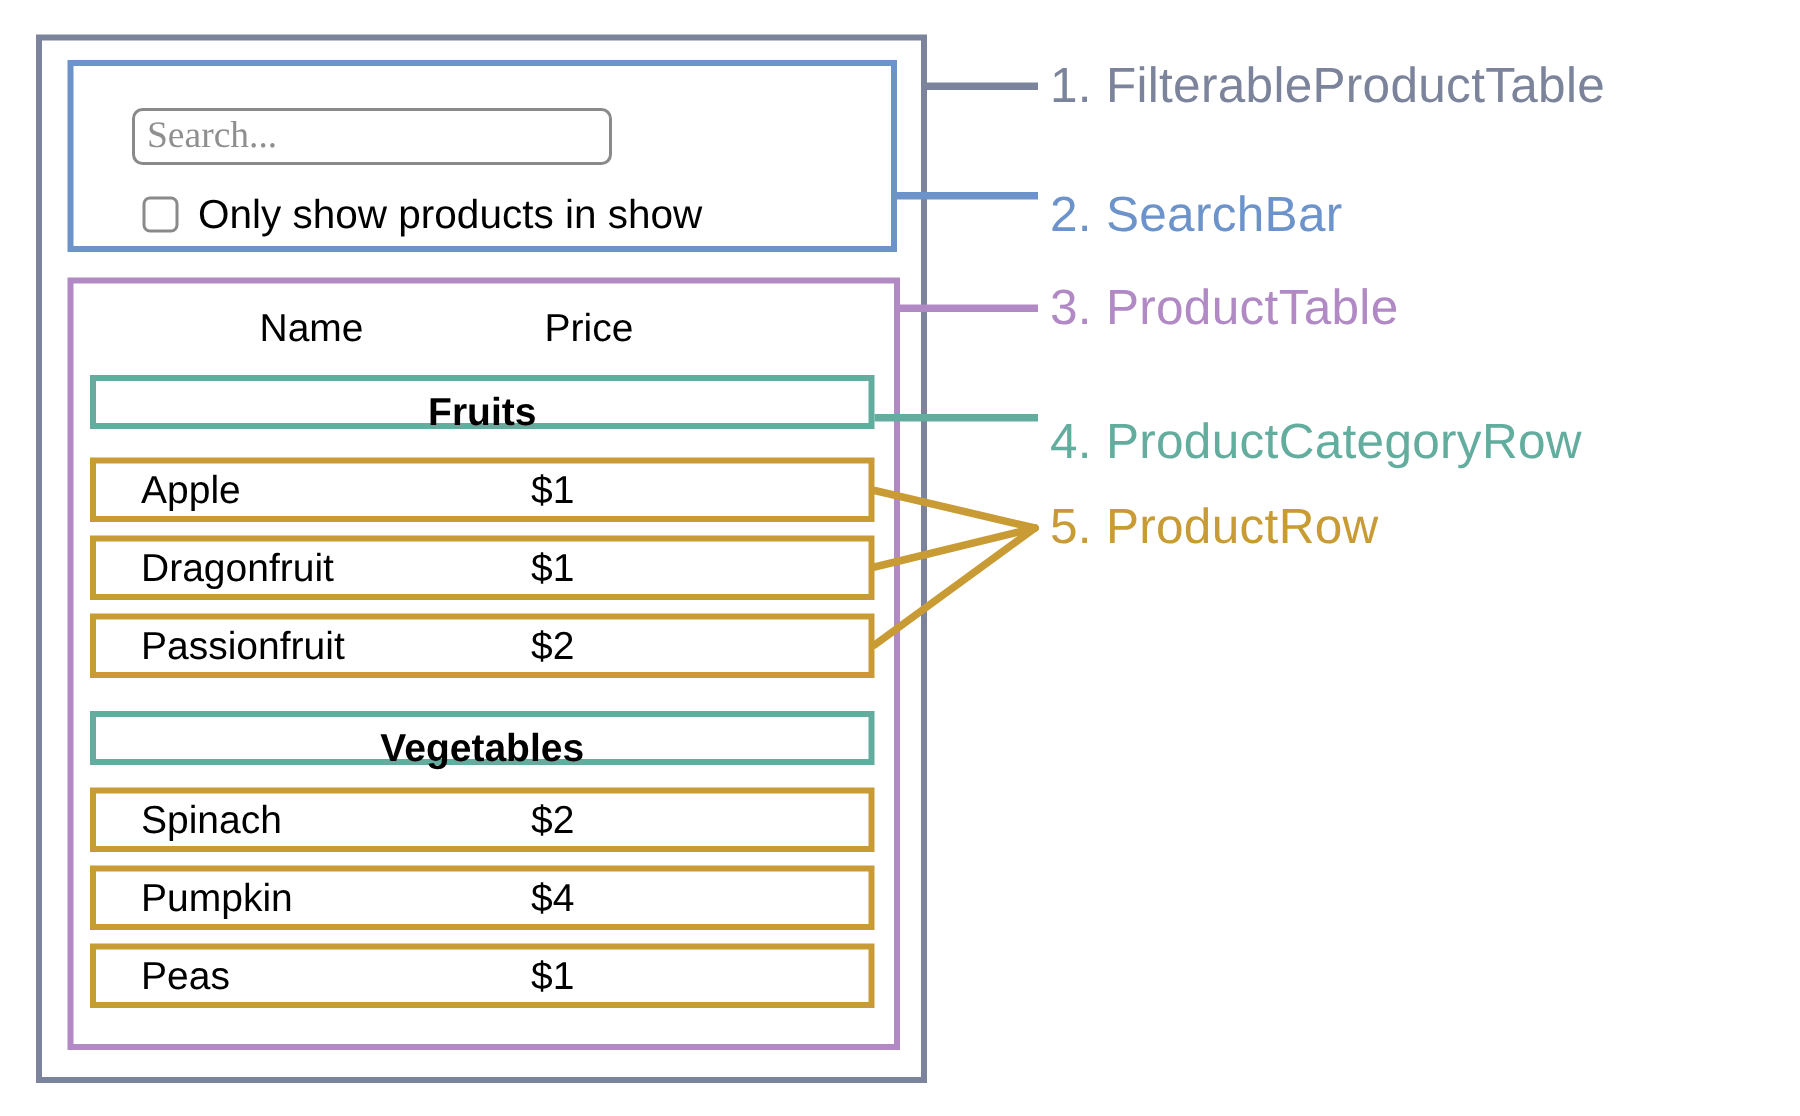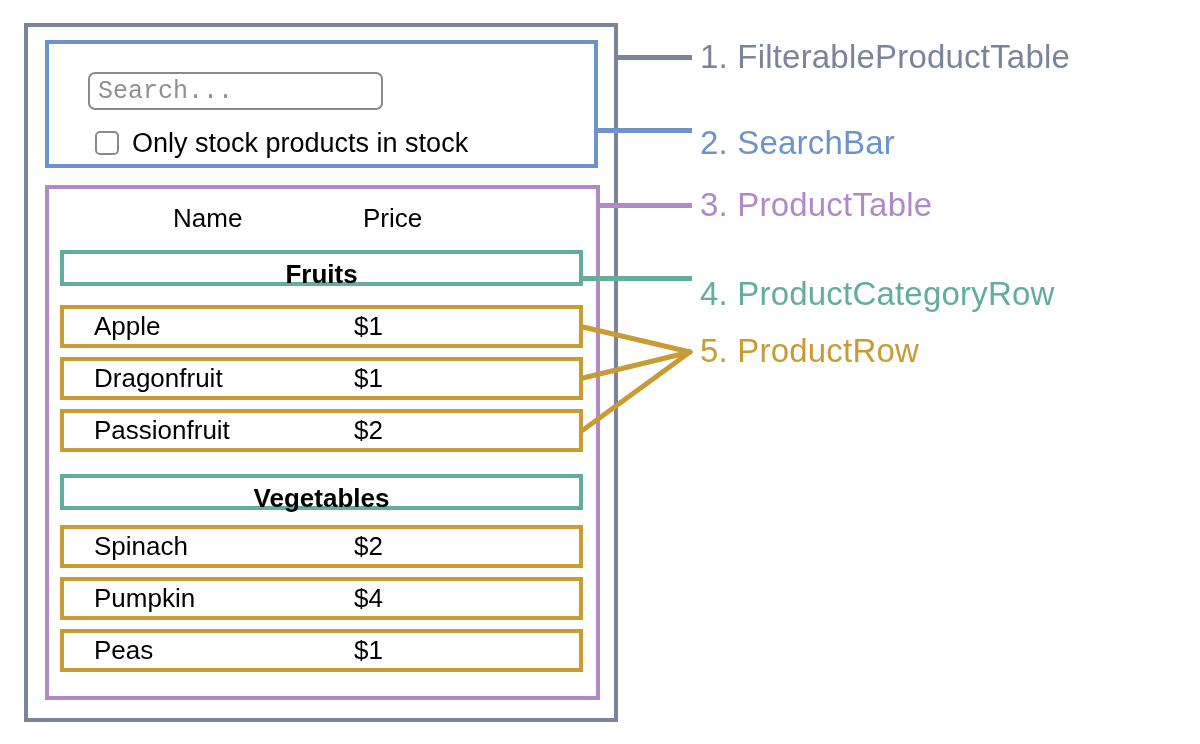--- a/index.html
+++ b/index.html
@@ -39,26 +39,26 @@
     --c-gold:   #c99b34;
     --c-red:    #f4331f;
     --c-text:   #000000;
     --c-input:  #7a7a7a;
   }
 
   
   .search-input {
     position: absolute;
     left: 88px; top: 72px;
-    width: 295px; height: 38px;
+    width: 320px; height: 38px;
     box-sizing: border-box;
     border: 2px solid #8a8a8a;
     border-radius: 7px;
     background: #ffffff;
-    font-family: Liberation Mono, monospace;
+    font-family: Liberation Serif, serif;
     font-size: 25px;
     color: var(--c-input);
     padding: 0 8px;
     line-height: 34px;
     outline: none;
   }
   .search-input::placeholder { color: #8f8f8f; opacity: 1; }
 
   .checkbox-row {
     position: absolute;
@@ -168,21 +168,21 @@
 <div id="stage">
 
   <div class="box box-outer"></div>
 
   <div class="box box-searchbar"></div>
 
   <input class="search-input" type="text" value="" placeholder="Search..." style="">
 
   <div class="checkbox-row">
     <span class="checkbox-box"></span>
-    <span class="checkbox-label">Only stock products in stock</span>
+    <span class="checkbox-label">Only show products in show</span>
   </div>
 
   <div class="box box-table"></div>
 
   <div class="th-row">
     <span class="th th-name">Name</span>
     <span class="th th-price">Price</span>
   </div>
 
   <div class="row row-category" style="top:250px">

